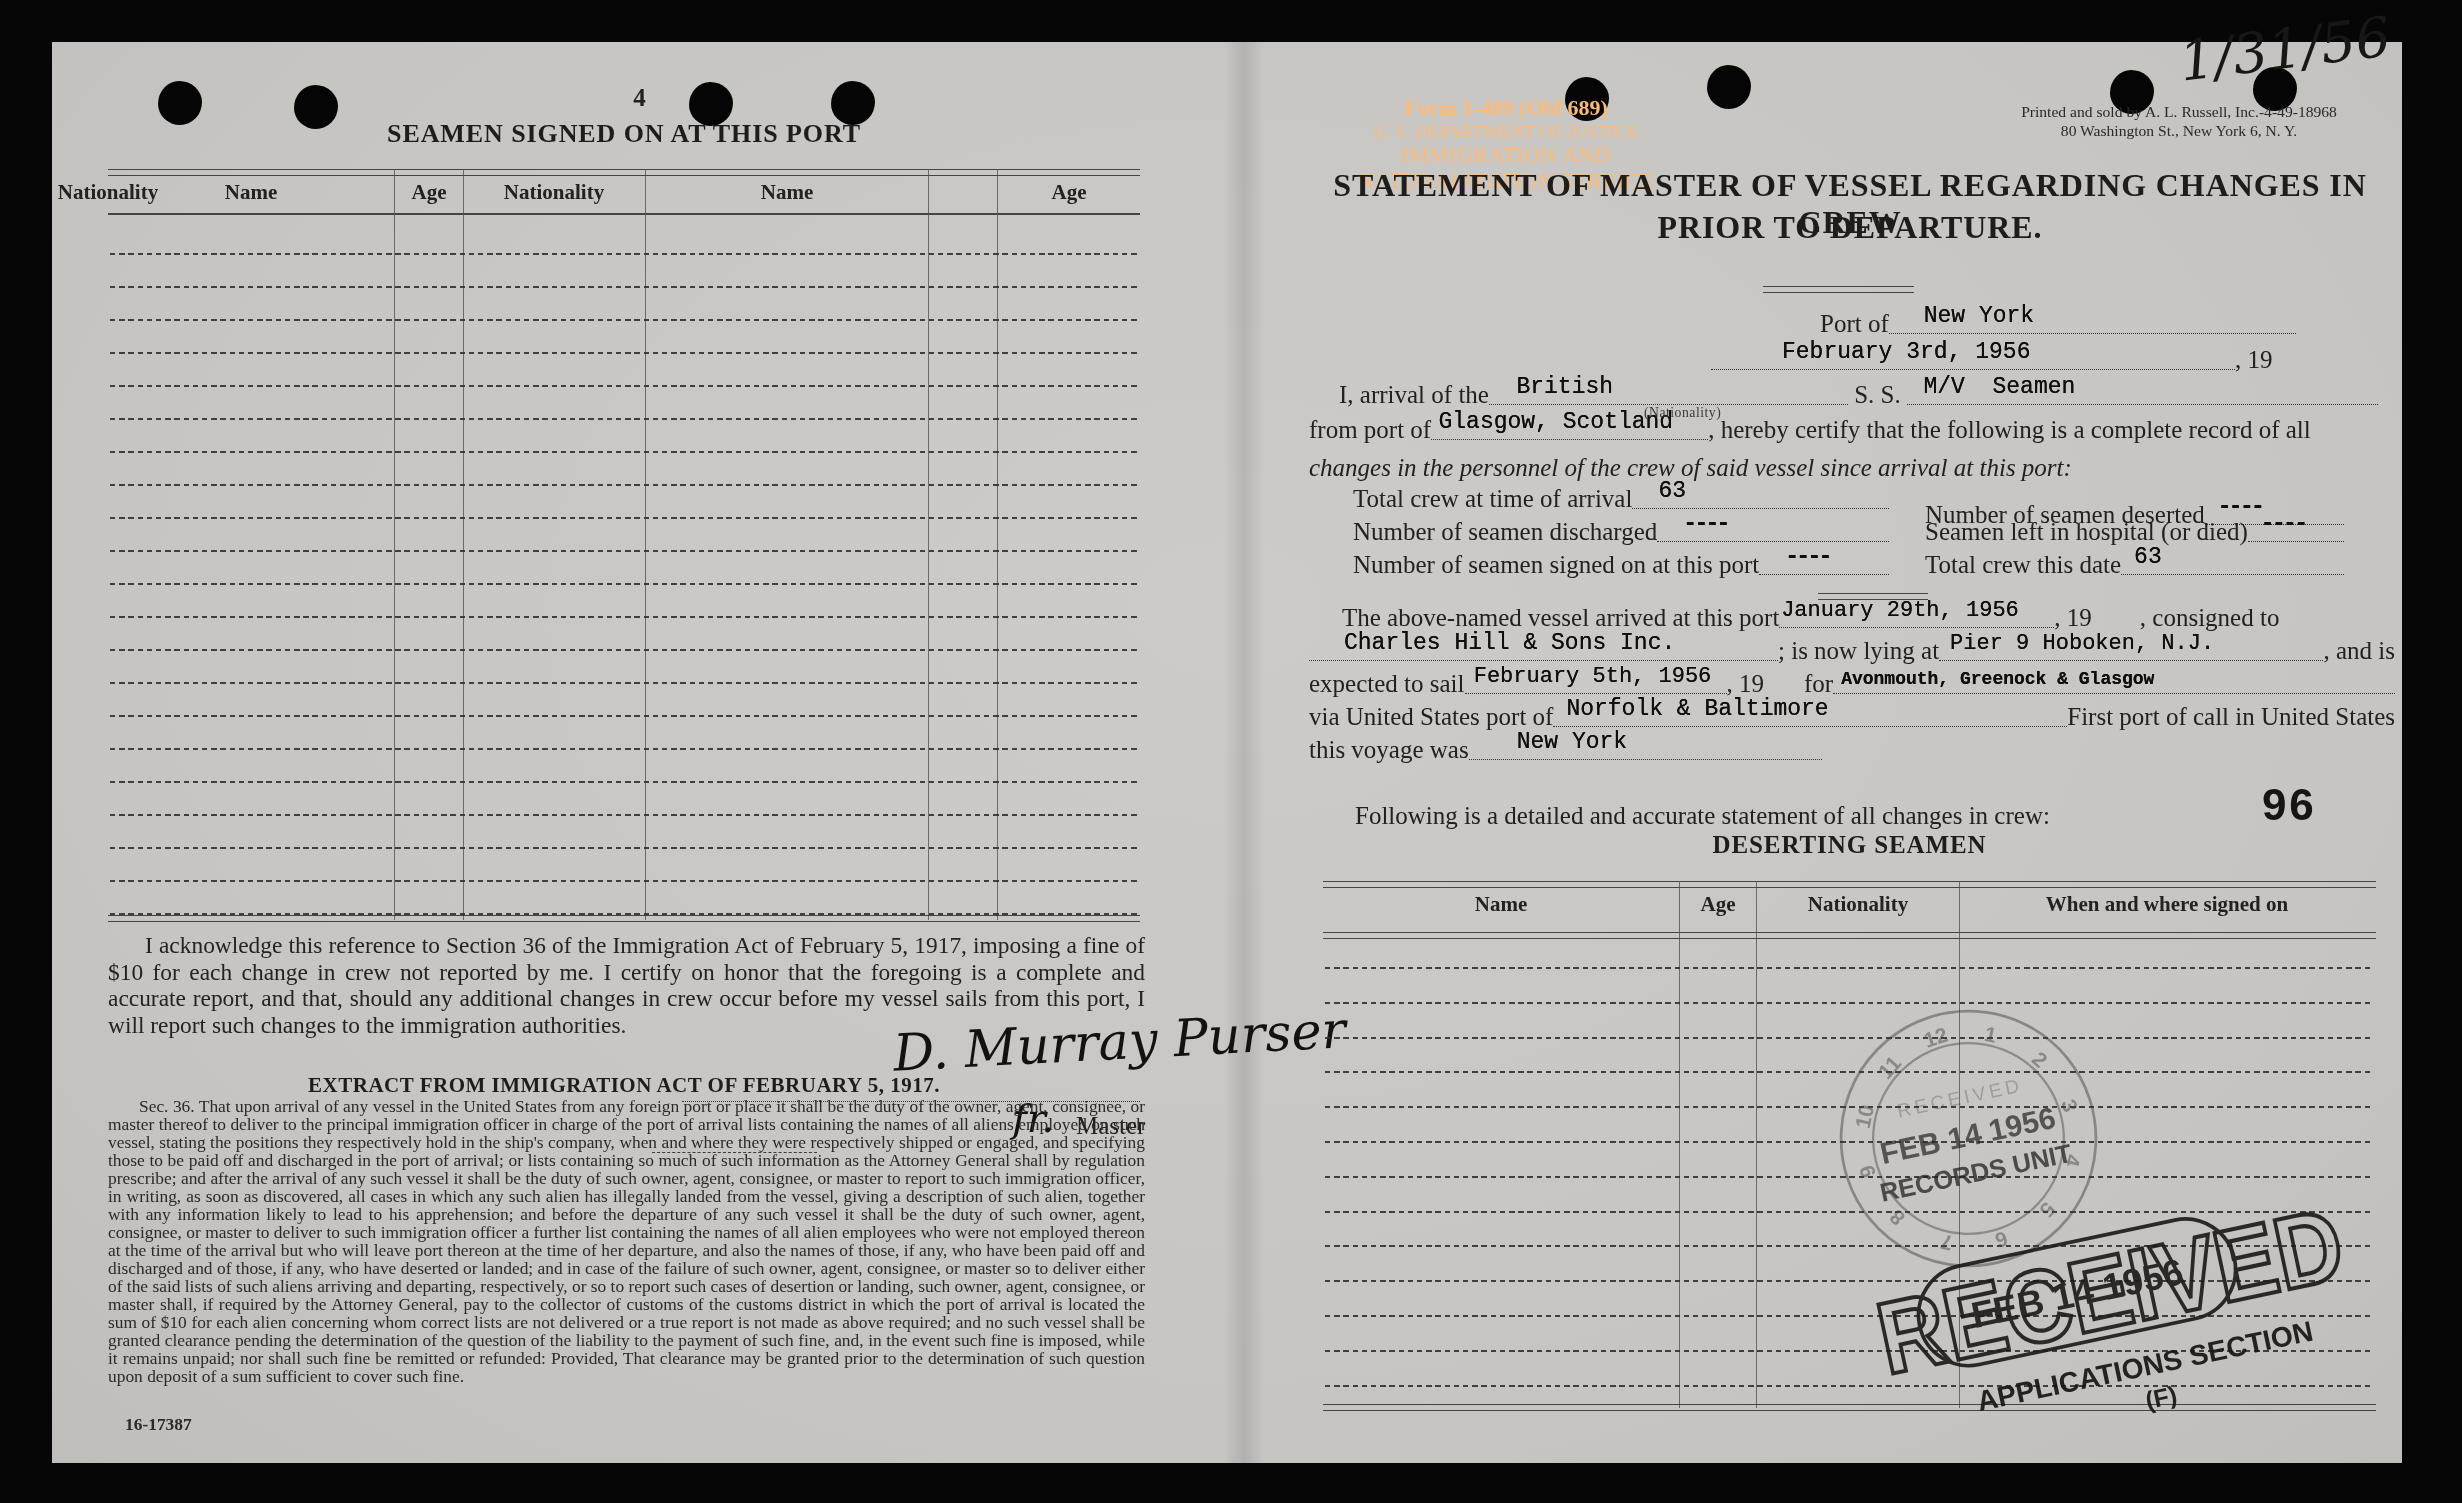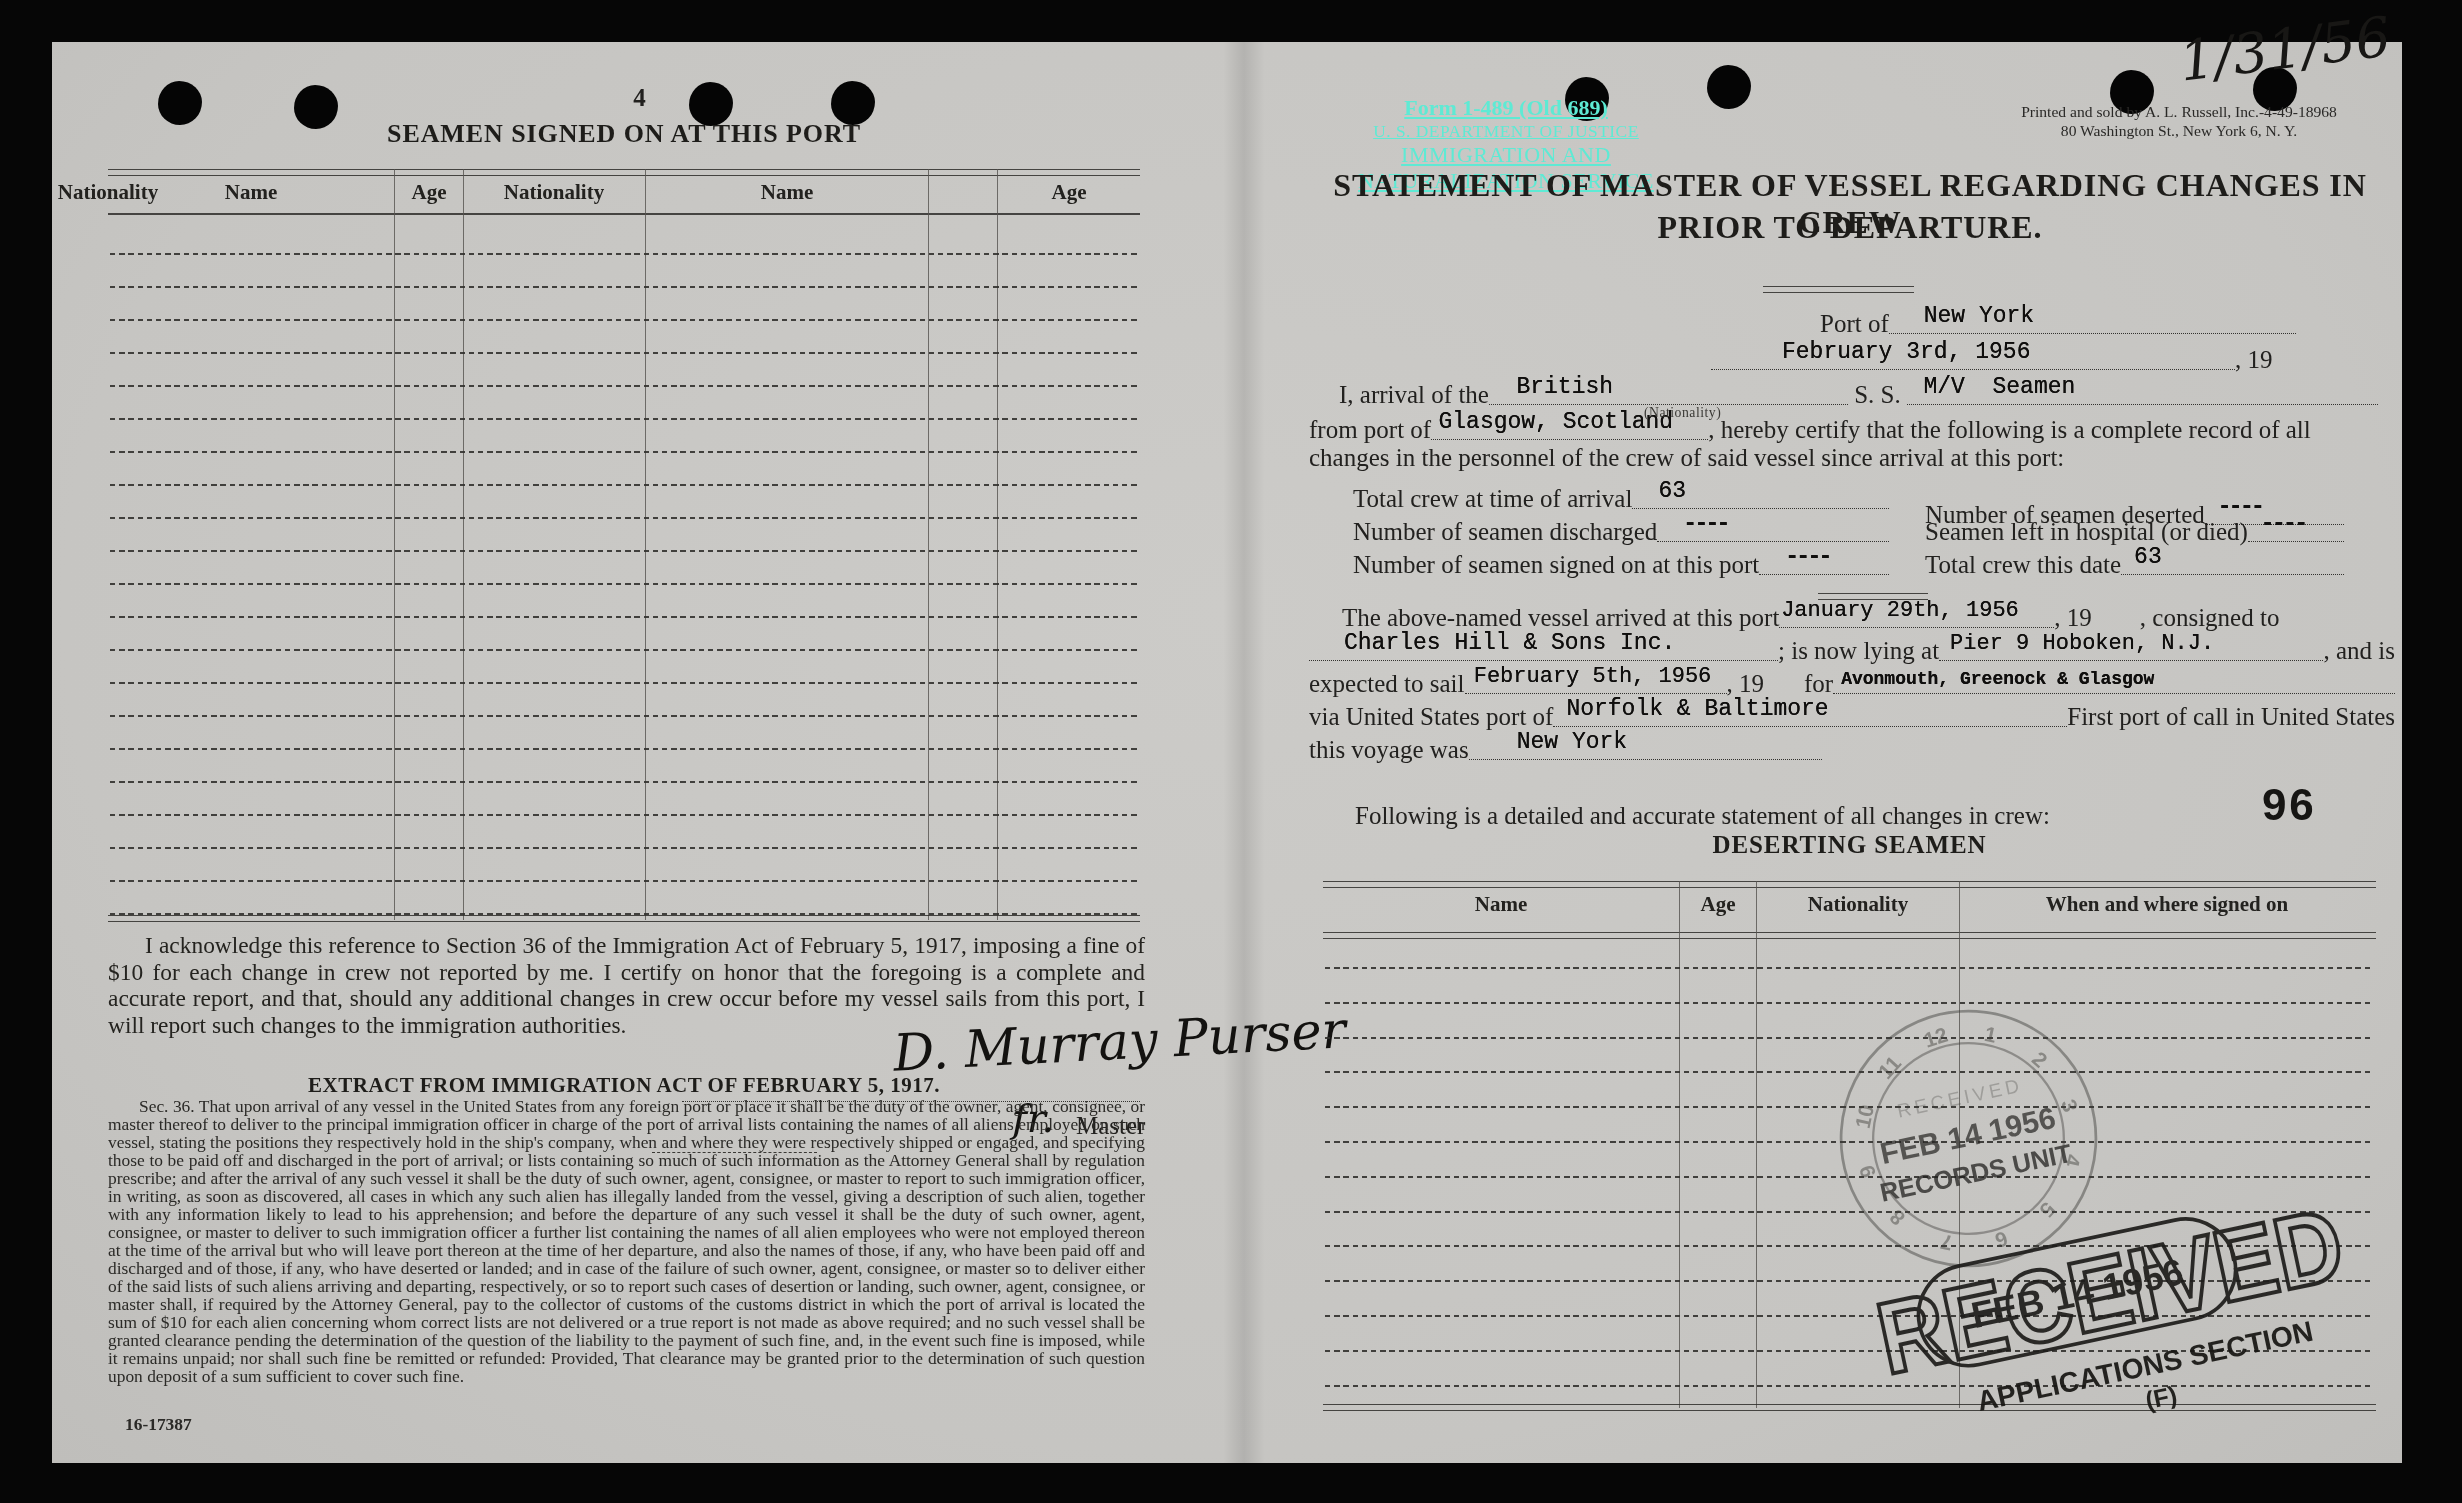--- a/index.html
+++ b/index.html
@@ -98,21 +98,21 @@
   <div class="abs printed" style="left:1076px;top:1112px;">Master</div>
 
   <div class="abs" style="left:652px;top:1152px;width:165px;border-top:1.8px dashed #3a3935;"></div>
 
   <div class="abs title" style="left:108px;top:1071px;width:1032px;text-align:center;font-size:21px;letter-spacing:0.5px;transform:translateY(1.8px);">EXTRACT FROM IMMIGRATION ACT OF FEBRUARY 5, 1917.</div>
 
   <div class="para" style="left:108px;top:1097px;width:1037px;font-size:17.4px;line-height:18px;text-indent:31px;color:#2b2a27;">Sec. 36.  That upon arrival of any vessel in the United States from any foreign port or place it shall be the duty of the owner, agent, consignee, or master thereof to deliver to the principal immigration officer in charge of the port of arrival lists containing the names of all aliens employed on such vessel, stating the positions they respectively hold in the ship's company, when and where they were respectively shipped or engaged, and specifying those to be paid off and discharged in the port of arrival; or lists containing so much of such information as the Attorney General shall by regulation prescribe; and after the arrival of any such vessel it shall be the duty of such owner, agent, consignee, or master to report to such immigration officer, in writing, as soon as discovered, all cases in which any such alien has illegally landed from the vessel, giving a description of such alien, together with any information likely to lead to his apprehension; and before the departure of any such vessel it shall be the duty of such owner, agent, consignee, or master to deliver to such immigration officer a further list containing the names of all alien employees who were not employed thereon at the time of the arrival but who will leave port thereon at the time of her departure, and also the names of those, if any, who have been paid off and discharged and of those, if any, who have deserted or landed; and in case of the failure of such owner, agent, consignee, or master so to deliver either of the said lists of such aliens arriving and departing, respectively, or so to report such cases of desertion or landing, such owner, agent, consignee, or master shall, if required by the Attorney General, pay to the collector of customs of the customs district in which the port of arrival is located the sum of $10 for each alien concerning whom correct lists are not delivered or a true report is not made as above required; and no such vessel shall be granted clearance pending the determination of the question of the liability to the payment of such fine, and, in the event such fine is imposed, while it remains unpaid; nor shall such fine be remitted or refunded: Provided, That clearance may be granted prior to the determination of such question upon deposit of a sum sufficient to cover such fine.</div>
 
   <div class="abs" style="left:125px;top:1414px;font-size:17.4px;font-weight:bold;color:#2b2a27;">16-17387</div>
 
-  <div class="abs" style="left:1309px;top:95px;width:394px;text-align:center;color:#5eead4;text-decoration:underline;">
+  <div class="abs" style="left:1309px;top:95px;width:394px;text-align:center;color:#fdba74;">
     <div style="font-size:22px;font-weight:bold;">Form 1-489  (Old 689)</div>
     <div style="font-size:17.4px;letter-spacing:0.5px;">U. S. DEPARTMENT OF JUSTICE</div>
     <div style="font-size:22px;letter-spacing:0.5px;">IMMIGRATION AND NATURALIZATION SERVICE</div>
   </div>
 
   <div class="abs small-printed" style="left:2005px;top:103px;width:348px;text-align:center;">
     <div>Printed and sold by A. L. Russell, Inc.-4-49-18968</div>
     <div>80 Washington St., New York 6, N. Y.</div>
   </div>
 
@@ -149,21 +149,21 @@
 
   <div class="fline" style="left:1309px;top:416px;width:1090px;">
     <span class="lbl">from port of</span>
     <span class="leader" style="width:277px;">
       <span class="typed" style="left:7.3px;">Glasgow, Scotland</span>
       <span class="nat-note">(Nationality)</span>
     </span>
     <span class="lbl">, hereby certify that the following is a complete record of all</span>
   </div>
 
-  <div class="abs printed" style="left:1309px;top:444px;">changes in the personnel of the crew of said vessel since arrival at this port:</div>
+  <div class="abs printed" style="left:1309px;top:454px;font-style:italic;">changes in the personnel of the crew of said vessel since arrival at this port:</div>
 
   <div id="stats">
       <div class="fline" style="left: 1353px; top: 485px; width: 536px;">
         <span class="lbl">Total crew at time of arrival</span>
         <span class="leader" style="flex: 1 1 0%;">
           <span class="typed" style="left: 26px;">63</span>
         </span>
       </div>
       <div class="fline dashes" style="left: 1925px; top: 501px; width: 419px;">
         <span class="lbl">Number of seamen deserted</span>

